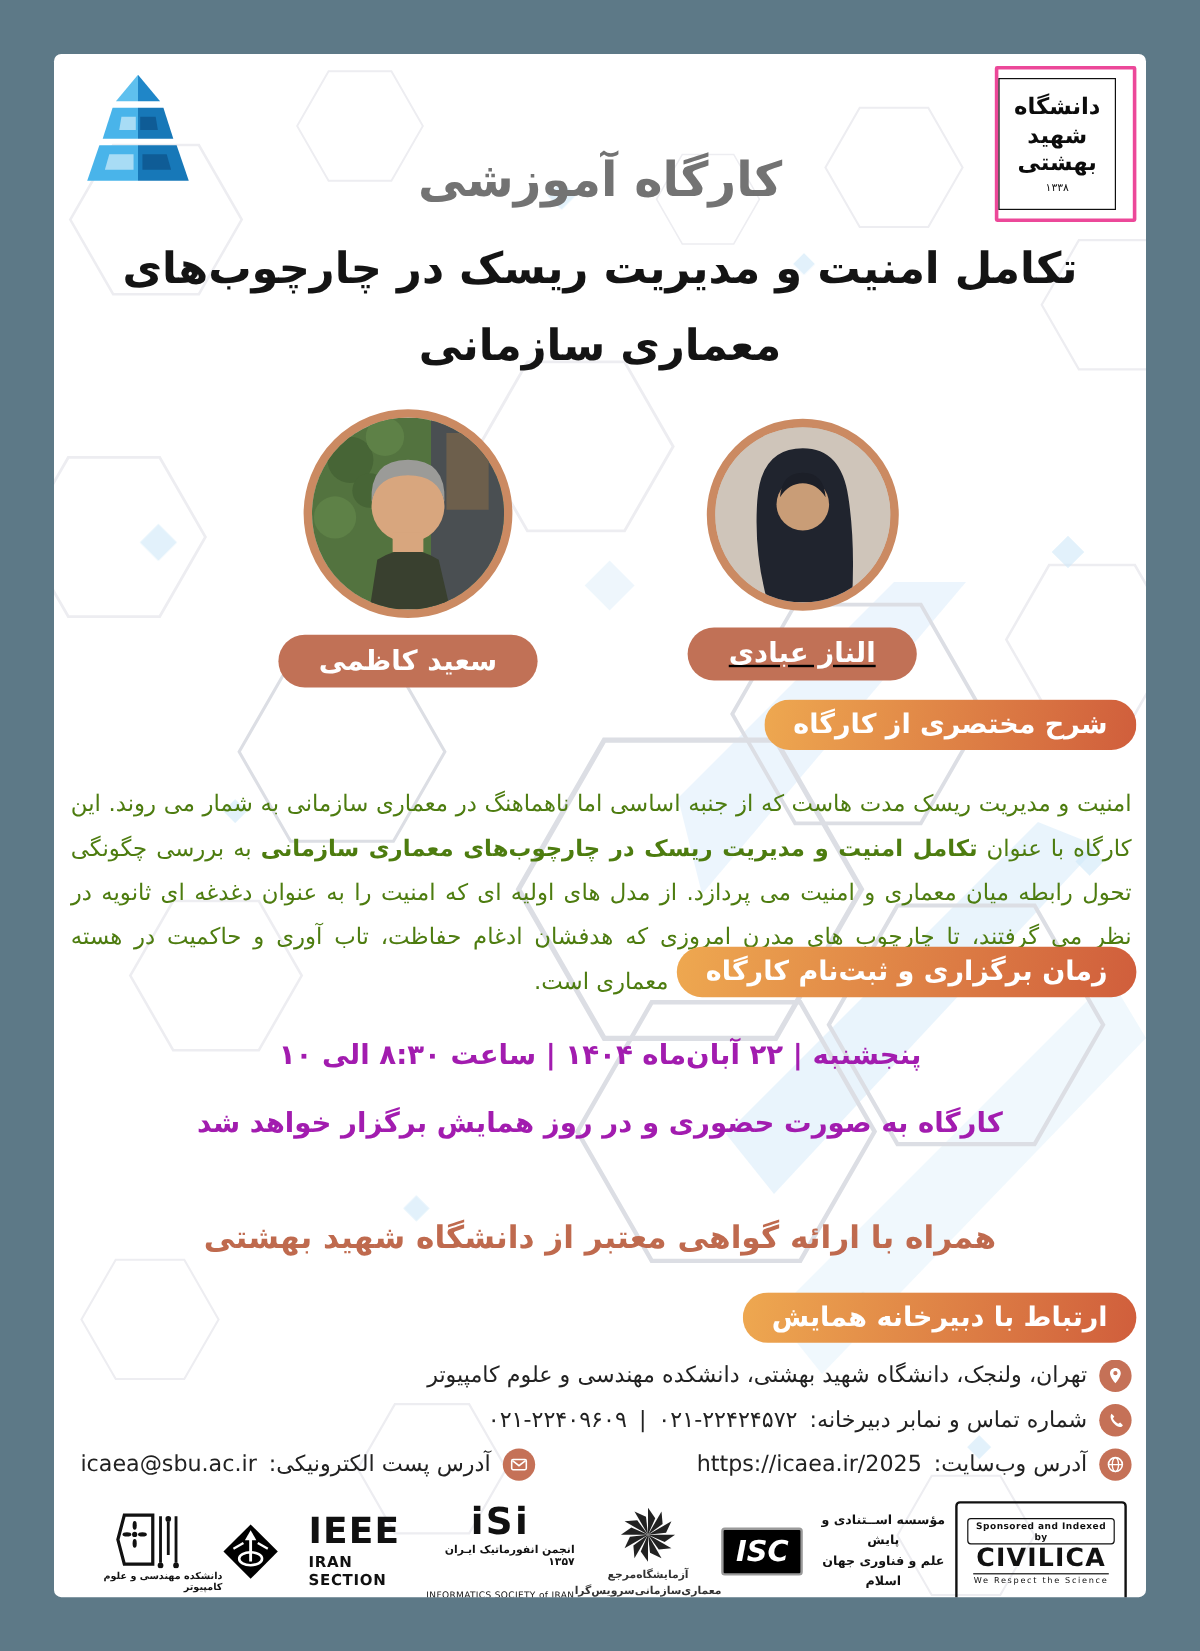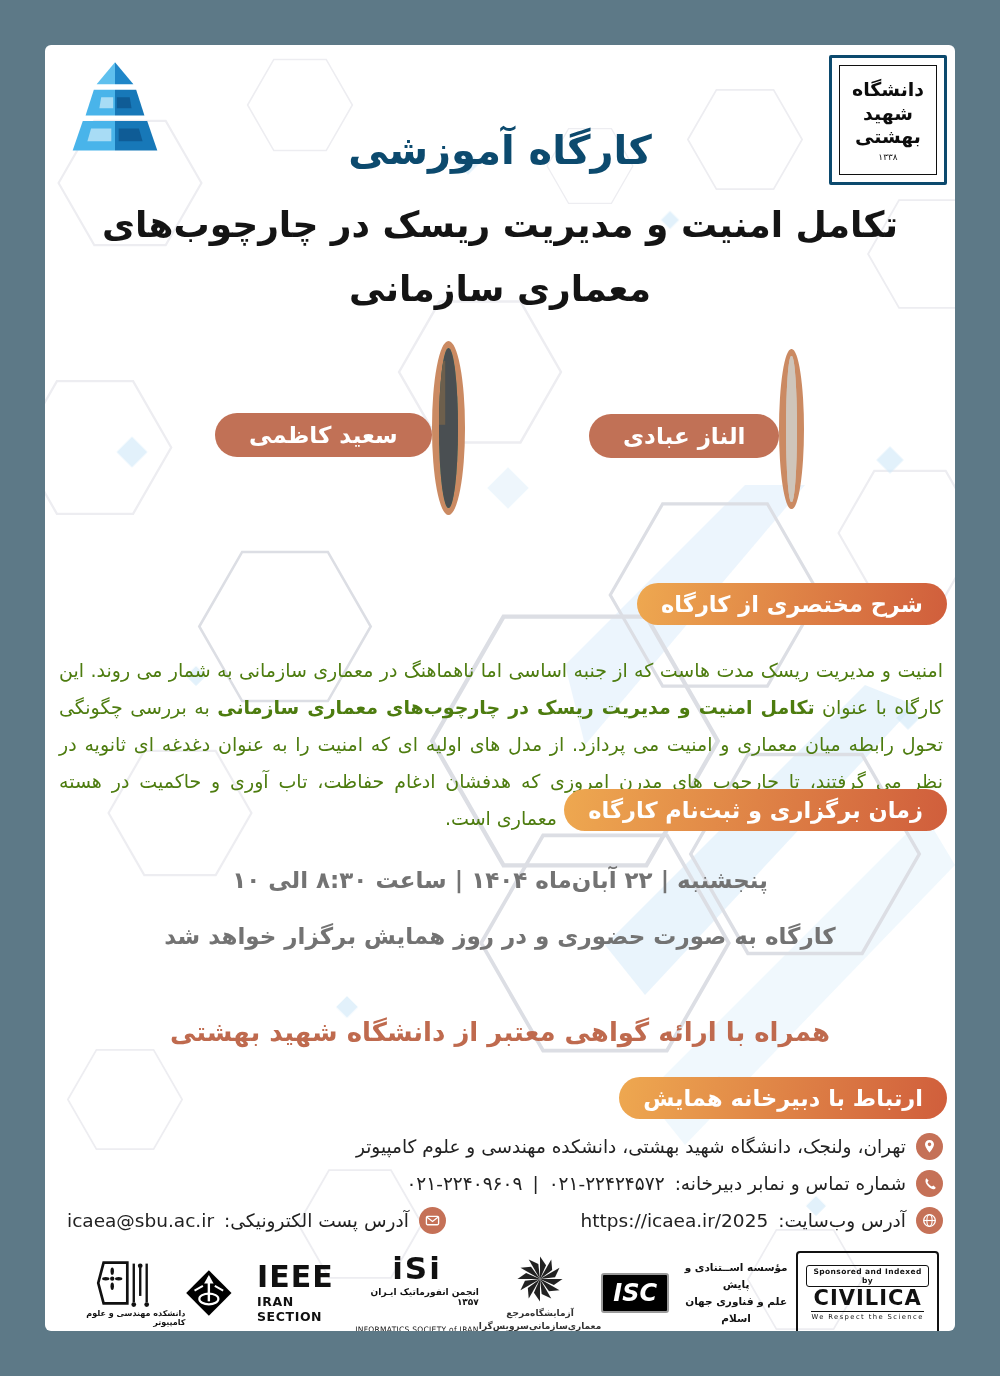--- a/index.html
+++ b/index.html
@@ -8,49 +8,49 @@
   .card{position:absolute;left:45px;top:45px;width:910px;height:1286px;background:#ffffff;
         border-radius:6px;direction:rtl;overflow:hidden;}
   .bg-svg{position:absolute;inset:0;pointer-events:none;}
   .layer{position:absolute;z-index:2;}
 
   
   .icaea{left:24px;top:12px;display:flex;align-items:center;gap:8px;direction:ltr;}
   .icaea-txt{width:212px;text-align:center;color:#2d9bd7;font-weight:bold;direction:rtl;}
   .icaea-line{font-size:15.5px;line-height:1.85;}
   .icaea-en{font-size:15px;letter-spacing:.5px;direction:ltr;margin-top:2px;}
-  .unibox{right:8px;top:10px;width:112px;height:124px;border:3px solid #0c4a6e;border-radius:2px;
-          background:#fff;display:flex;align-items:center;justify-content:center;}
+  .unibox{right:8px;top:10px;width:112px;height:124px;border:3px solid #ec4899;border-radius:2px;
+          background:#fff;display:flex;align-items:center;justify-content:flex-end;}
   .unibox-in{width:96px;height:108px;border:1.5px solid #101010;display:flex;flex-direction:column;
           align-items:center;justify-content:center;text-align:center;}
   .uni-l{font-weight:bold;font-size:19px;line-height:1.25;color:#0c0c0c;}
   .uni-y{font-size:9px;color:#0c0c0c;margin-top:3px;letter-spacing:1px;}
-  .workshop-label{top:82px;left:0;width:100%;text-align:center;font-size:40px;font-weight:bold;color:#0c4a6e;}
+  .workshop-label{top:82px;left:0;width:100%;text-align:center;font-size:40px;font-weight:bold;color:#737373;}
   .main-title{top:148px;left:0;width:100%;text-align:center;font-size:36px;font-weight:bold;
               color:#141414;line-height:1.78;}
 
   
-  .pres{display:flex;flex-direction:row;align-items:center;}
+  .pres{display:flex;flex-direction:column;align-items:center;}
   .pres-a{left:170px;top:296px;width:250px;}
-  .pres-b{left:544px;top:304px;width:215px;}
+  .pres-b{left:516px;top:304px;width:215px;text-decoration:underline;}
   .photo{border-radius:50%;border:7px solid #cb8a62;overflow:hidden;background:#cfc6bc;}
   .photo.a{width:160px;height:160px;}
   .photo.b{width:146px;height:146px;}
   .name-badge{margin-top:14px;background:#c17156;color:#fff;font-weight:bold;border-radius:26px;
               padding:9px 34px;font-size:23px;white-space:nowrap;}
 
   
   .pill{position:absolute;right:8px;z-index:2;background:linear-gradient(100deg,#eea850,#d05e3c);
         color:#fff;font-weight:bold;font-size:22.5px;border-radius:24px;padding:8px 24px;white-space:nowrap;}
 
   .about-text{top:588px;right:12px;left:14px;font-size:19px;line-height:1.95;color:#4d7c0f;
               text-align:justify;text-align-last:center;}
   .about-text b{font-weight:bold;}
 
-  .center-line{left:0;width:100%;text-align:center;font-weight:bold;color:#737373;}
+  .center-line{left:0;width:100%;text-align:center;font-weight:bold;color:#a21caf;}
   .dt{top:822px;font-size:23px;}
   .mode{top:878px;font-size:23px;}
   .cert{top:972px;font-size:26px;color:#bf6a4e;}
 
   
   .contact{top:1088px;right:12px;left:22px;display:flex;flex-direction:column;gap:10px;}
   .c-row{display:flex;align-items:center;gap:10px;font-size:18.5px;color:#222;}
   .c-split{display:flex;align-items:center;justify-content:space-between;}
   .c-group{display:flex;align-items:center;gap:10px;font-size:18.5px;color:#222;}
   .c-ic{width:27px;height:27px;border-radius:50%;background:#c57157;display:flex;align-items:center;

